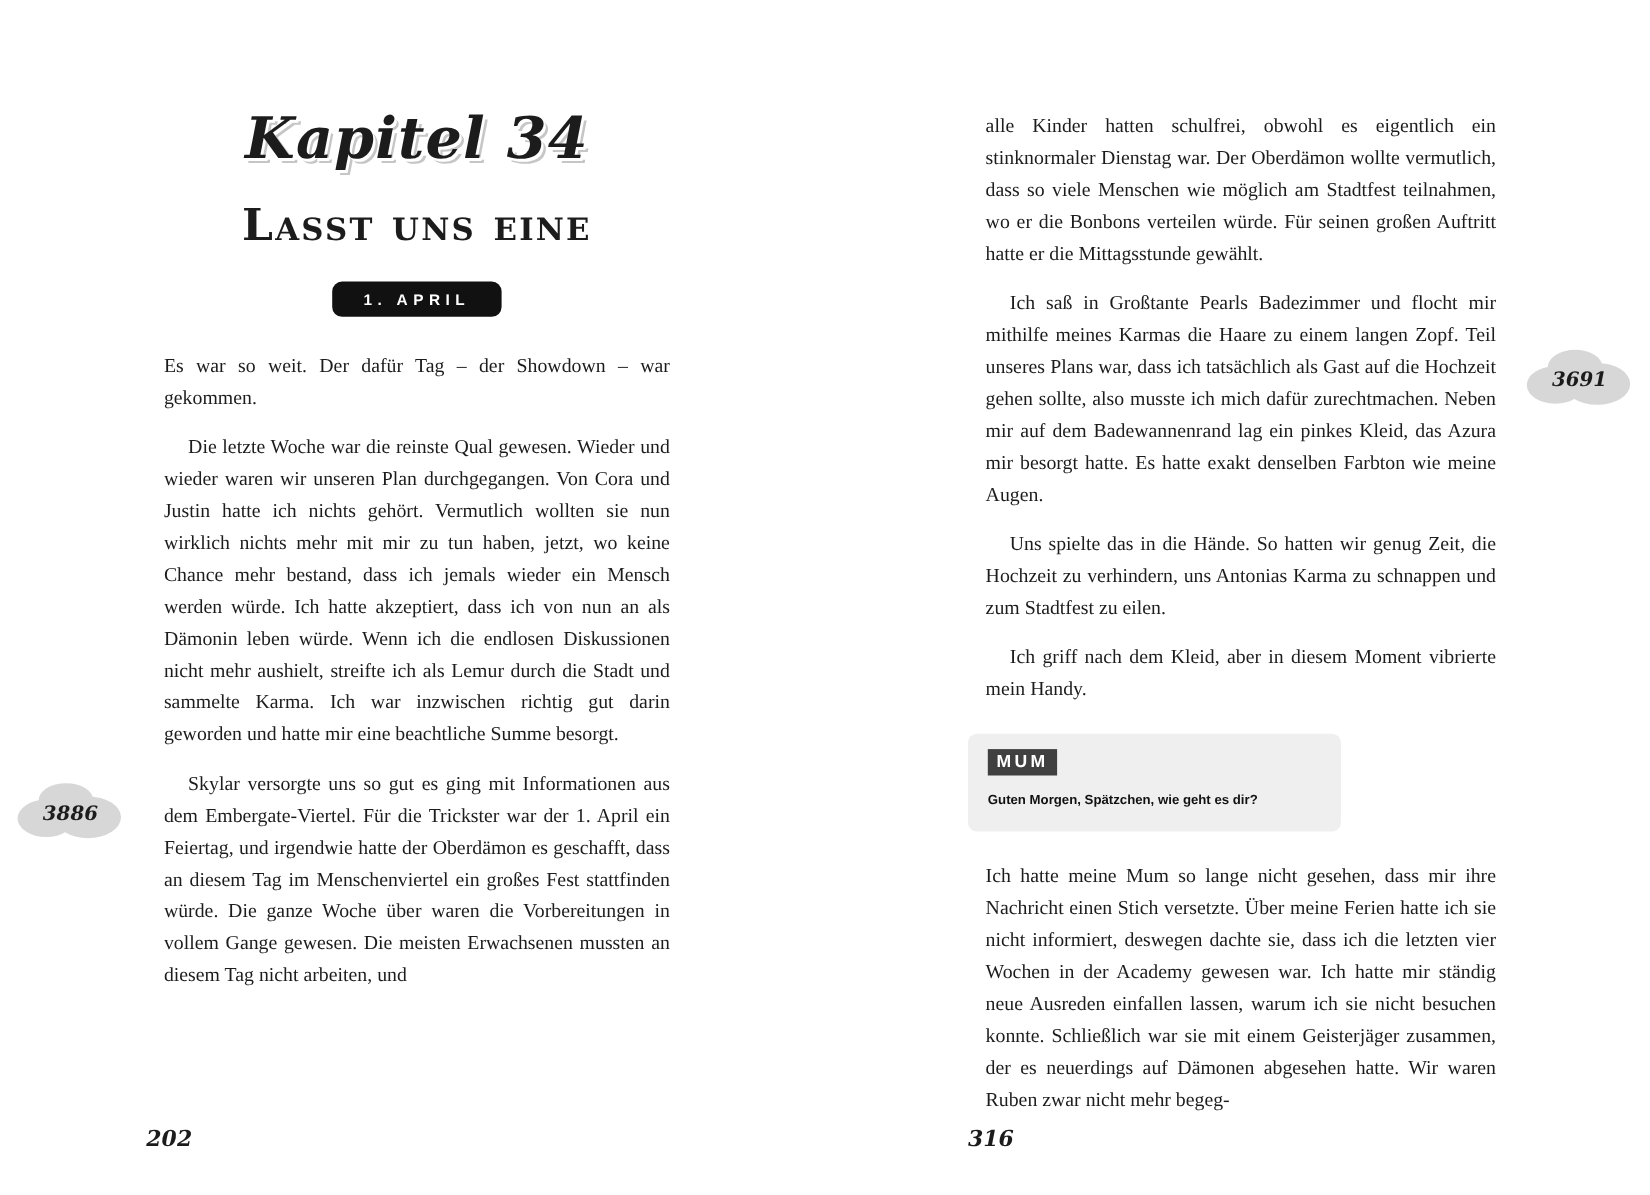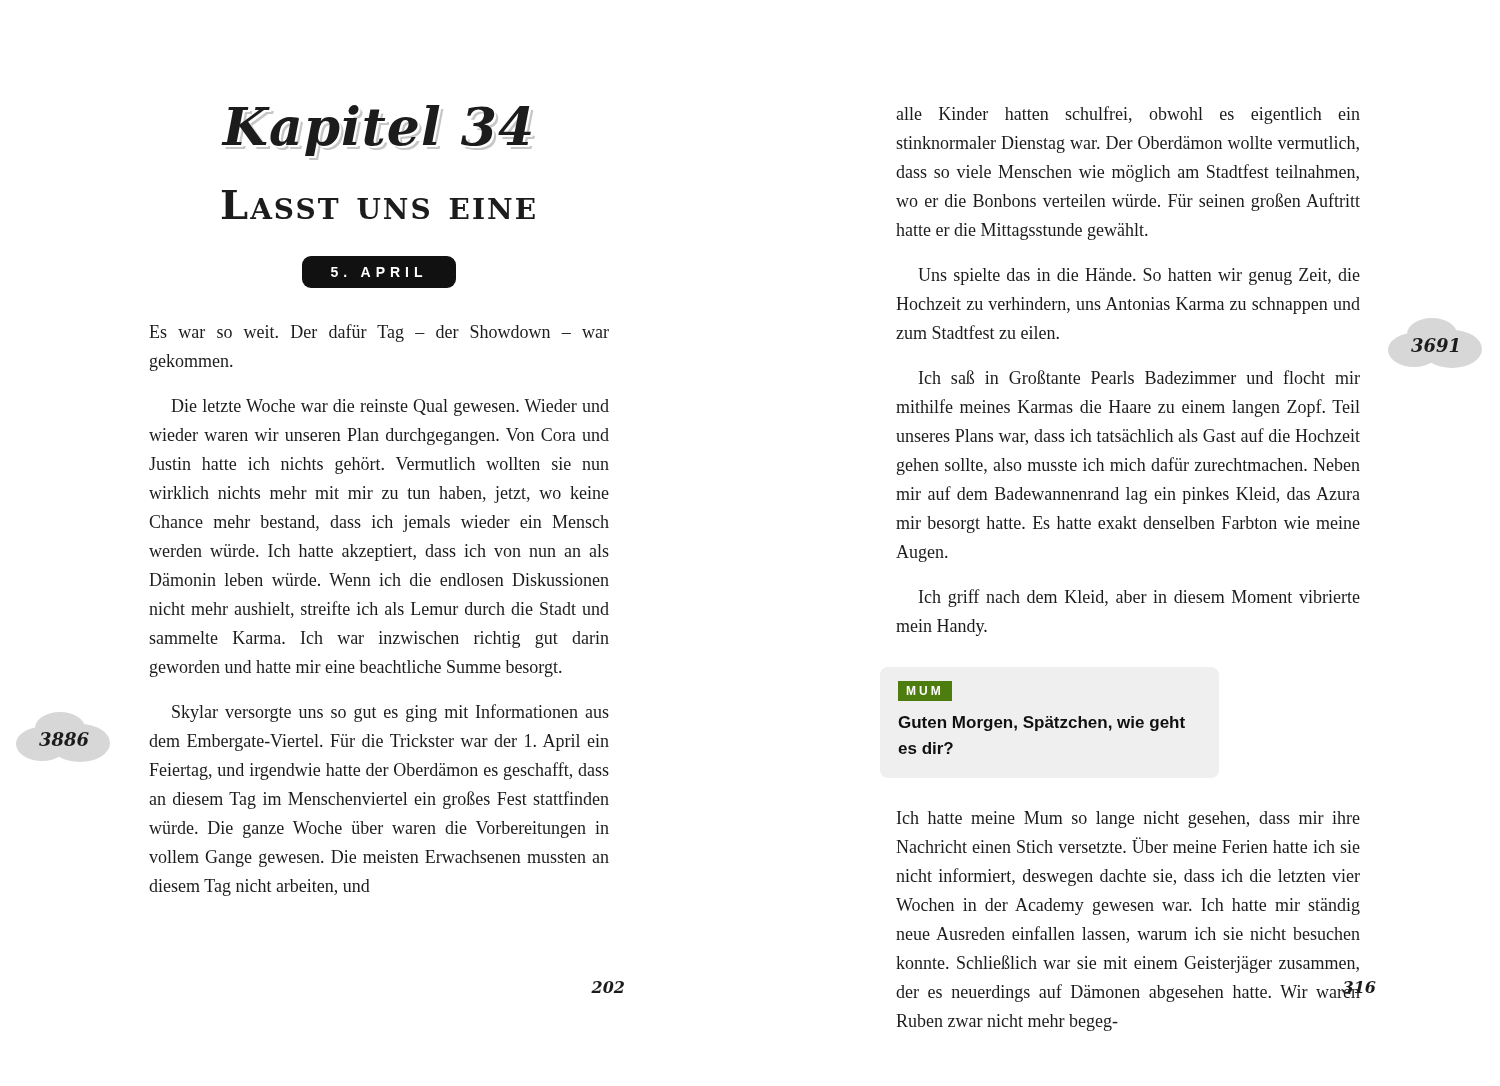--- a/index.html
+++ b/index.html
@@ -36,33 +36,33 @@
   .body-text p.indent { text-indent:22px; }
 
   
   .right-col { position:absolute; left:880px; top:84px; width:496px; }
 
   .msg-box {
     background:#efefef; border-radius:8px; width:303px;
     padding:14px 18px 16px 18px; margin:26px 0 26px 0;
   }
   .msg-sender {
-    display:inline-block; background:#4d7c0f; color:#ffffff;
+    display:inline-block; background:#404040; color:#ffffff;
     font-family:"Liberation Sans", sans-serif; font-weight:bold;
-    font-size:12px; letter-spacing:3px; padding:3px 8px; margin:0 0 9px 0;
+    font-size:16px; letter-spacing:3px; padding:3px 8px; margin:0 0 9px 0;
   }
   .msg-text {
     font-family:"Liberation Sans", sans-serif; font-weight:bold;
-    font-size:17px; line-height:26px; color:#111111;
+    font-size:12px; line-height:26px; color:#111111;
   }
 
   
   .pagenum {
-    position:absolute; top:978px; font-weight:bold; font-style:italic;
-    font-size:16px; text-align:right; font-family:"DejaVu Serif", serif;
+    position:absolute; top:1023px; font-weight:bold; font-style:italic;
+    font-size:20px; text-align:left; font-family:"DejaVu Serif", serif;
   }
   .pagenum-left  { left:133px; width:492px; }
   .pagenum-right { left:880px; width:496px; }
 
   
   .cloud { position:absolute; width:100px; height:58px; }
   .cloud-left  { left:14px;   top:706px; }
   .cloud-right { left:1386px; top:312px; }
   .cloud svg { position:absolute; left:0; top:0; }
   .cloud .cloud-num {
@@ -79,36 +79,36 @@
 
   <div class="left-col">
 
     <div class="chapter-script">Kapitel 34</div>
 
     <div class="chapter-title">
       <span>Lasst uns eine</span><br>
     </div>
 
     <div class="badge-row">
-      <span class="date-badge">5. APRIL</span>
+      <span class="date-badge">1. APRIL</span>
     </div>
 
     <div class="body-text">
       <p>Es war so weit. Der dafür Tag – der Showdown – war gekommen.</p>
       <p class="indent">Die letzte Woche war die reinste Qual gewesen. Wieder und wieder waren wir unseren Plan durchgegangen. Von Cora und Justin hatte ich nichts gehört. Vermutlich wollten sie nun wirklich nichts mehr mit mir zu tun haben, jetzt, wo keine Chance mehr bestand, dass ich jemals wieder ein Mensch werden würde. Ich hatte akzeptiert, dass ich von nun an als Dämonin leben würde. Wenn ich die endlosen Diskussionen nicht mehr aushielt, streifte ich als Lemur durch die Stadt und sammelte Karma. Ich war inzwischen richtig gut darin geworden und hatte mir eine beachtliche Summe besorgt.</p>
       <p class="indent">Skylar versorgte uns so gut es ging mit Informationen aus dem Embergate-Viertel. Für die Trickster war der 1. April ein Feiertag, und irgendwie hatte der Oberdämon es geschafft, dass an diesem Tag im Menschenviertel ein großes Fest stattfinden würde. Die ganze Woche über waren die Vorbereitungen in vollem Gange gewesen. Die meisten Erwachsenen mussten an diesem Tag nicht arbeiten, und</p>
     </div>
   </div>
 
   <div class="right-col">
 
     <div class="body-text">
       <p>alle Kinder hatten schulfrei, obwohl es eigentlich ein stinknormaler Dienstag war. Der Oberdämon wollte vermutlich, dass so viele Menschen wie möglich am Stadtfest teilnahmen, wo er die Bonbons verteilen würde. Für seinen großen Auftritt hatte er die Mittagsstunde gewählt.</p>
+      <p class="indent">Ich saß in Großtante Pearls Badezimmer und flocht mir mithilfe meines Karmas die Haare zu einem langen Zopf. Teil unseres Plans war, dass ich tatsächlich als Gast auf die Hochzeit gehen sollte, also musste ich mich dafür zurechtmachen. Neben mir auf dem Badewannenrand lag ein pinkes Kleid, das Azura mir besorgt hatte. Es hatte exakt denselben Farbton wie meine Augen.</p>
       <p class="indent">Uns spielte das in die Hände. So hatten wir genug Zeit, die Hochzeit zu verhindern, uns Antonias Karma zu schnappen und zum Stadtfest zu eilen.</p>
-      <p class="indent">Ich saß in Großtante Pearls Badezimmer und flocht mir mithilfe meines Karmas die Haare zu einem langen Zopf. Teil unseres Plans war, dass ich tatsächlich als Gast auf die Hochzeit gehen sollte, also musste ich mich dafür zurechtmachen. Neben mir auf dem Badewannenrand lag ein pinkes Kleid, das Azura mir besorgt hatte. Es hatte exakt denselben Farbton wie meine Augen.</p>
       <p class="indent">Ich griff nach dem Kleid, aber in diesem Moment vibrierte mein Handy.</p>
     </div>
 
     <div class="msg-box">
       <span class="msg-sender">MUM</span>
       <div class="msg-text">Guten Morgen, Spätzchen, wie geht es dir?</div>
     </div>
 
     <div class="body-text">
       <p>Ich hatte meine Mum so lange nicht gesehen, dass mir ihre Nachricht einen Stich versetzte. Über meine Ferien hatte ich sie nicht informiert, deswegen dachte sie, dass ich die letzten vier Wochen in der Academy gewesen war. Ich hatte mir ständig neue Ausreden einfallen lassen, warum ich sie nicht besuchen konnte. Schließlich war sie mit einem Geisterjäger zusammen, der es neuerdings auf Dämonen abgesehen hatte. Wir waren Ruben zwar nicht mehr begeg-</p>

